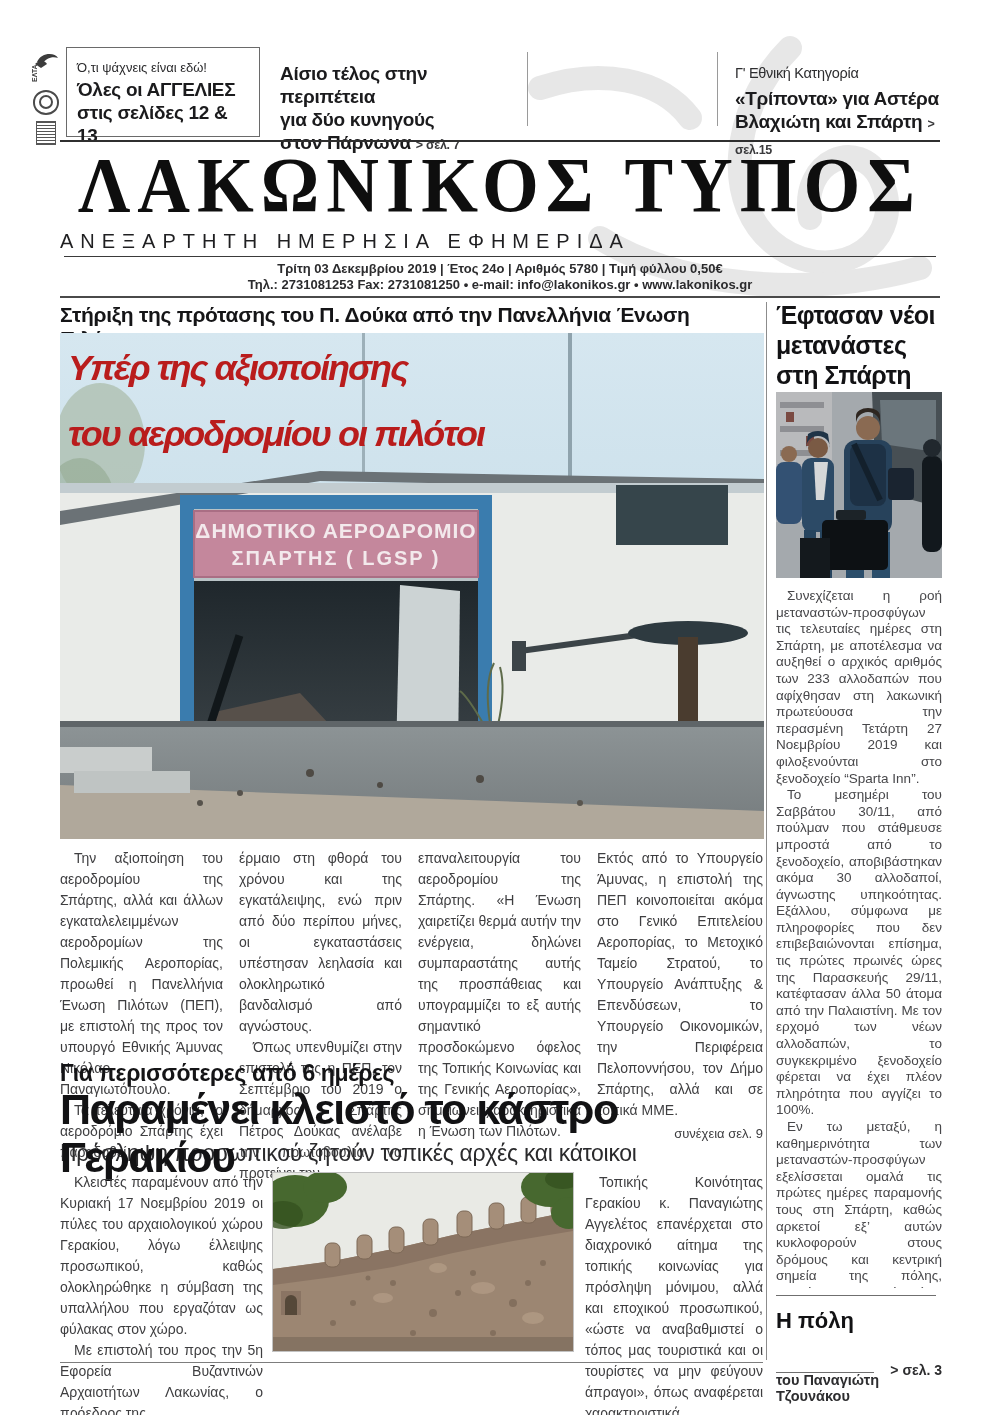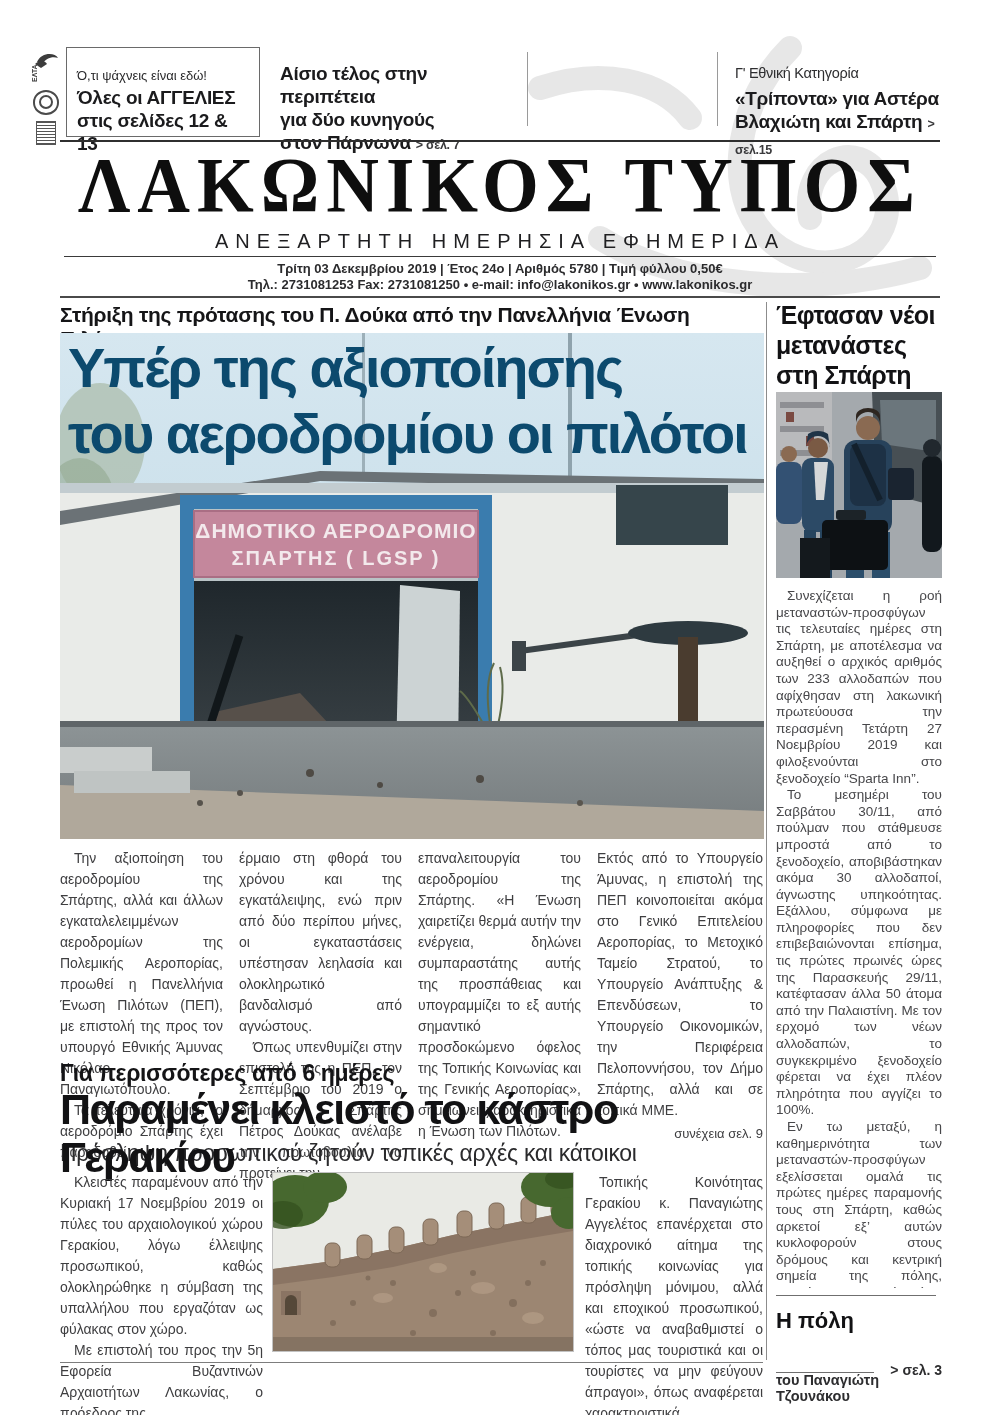--- a/index.html
+++ b/index.html
@@ -10,55 +10,55 @@
   }
   .abs{position:absolute;}
 
   
   .postal{left:30px;top:50px;width:32px;height:95px;display:flex;flex-direction:column;align-items:center;gap:6px;}
   .elta{width:30px;height:34px;position:relative;}
   .elta svg{display:block;}
   .press-circle{width:22px;height:22px;border:2px solid #4a4a4a;border-radius:50%;display:flex;align-items:center;justify-content:center;}
   .press-circle::after{content:"";width:10px;height:10px;border:2px solid #4a4a4a;border-radius:50%;}
   .barcode{width:18px;height:24px;border:1px solid #555;background:repeating-linear-gradient(0deg,#555 0 1px,#fff 1px 3px);}
-  .ads-box{left:66px;top:47px;width:194px;height:90px;border:1px solid #6a6a6a;padding:20px 10px;box-sizing:border-box;}
+  .ads-box{left:66px;top:47px;width:194px;height:90px;border:1px solid #6a6a6a;padding:12px 10px;box-sizing:border-box;}
   .ads-line1{font-size:13px;color:#2a2a2c;margin-bottom:3px;}
   .ads-line2,.ads-line3{font-size:19px;font-weight:bold;letter-spacing:-0.3px;line-height:23px;color:#1b1b1d;}
   .teaser{top:55px;font-size:19px;font-weight:bold;line-height:23px;color:#1b1b1d;letter-spacing:-0.3px;margin-top:7px;}
   .teaser p{margin:0;}
   .teaser .kick{font-weight:normal;font-size:14.5px;color:#2e2e30;margin:0 0 2px 0;}
   .pageref{font-size:12.5px;font-weight:bold;color:#3a3a3c;margin-left:5px;}
   .vsep{width:1px;background:#9a9a9a;}
   #vsep1{left:527px;top:52px;height:74px;}
   #vsep2{left:717px;top:52px;height:74px;}
   .toprule{left:60px;top:140px;width:880px;height:2px;background:#2f2f2f;}
 
   
   .masthead-title{
     left:60px;top:144px;width:880px;text-align:center;
     font-family:"Liberation Serif",serif;font-weight:bold;
     font-size:73px;line-height:76px;letter-spacing:7px;color:#0e0e0e;
     transform:scaleY(1.08);transform-origin:top center;white-space:nowrap;
   }
   .masthead-sub{
-    left:60px;top:230px;width:880px;text-align:center;
+    left:60px;top:230px;width:880px;
     font-size:20px;letter-spacing:7px;color:#1f1f21;font-weight:500;
   }
   .thinrule{left:64px;top:256px;width:872px;height:1px;background:#3a3a3a;}
   .dateline{left:60px;top:261px;width:880px;text-align:center;font-size:13px;font-weight:bold;color:#2b2b2d;}
   .contactline{left:60px;top:277px;width:880px;text-align:center;font-size:13px;font-weight:bold;color:#2b2b2d;}
   .mainrule{left:60px;top:296px;width:880px;height:2px;background:#4a4a4a;}
 
   
   .coldivider{left:766px;top:302px;width:1px;height:1058px;background:#8c8c8c;}
 
   
   .lead-kicker{left:60px;top:303px;width:704px;font-size:21px;font-weight:bold;color:#151517;letter-spacing:-0.3px;}
   .lead-photo{left:60px;top:333px;width:704px;height:506px;overflow:hidden;background:#cfe3ee;}
-  .lead-headline{left:8px;top:2px;width:690px;font-size:56px;line-height:66px;font-weight:bold;letter-spacing:-2px;color:#0c4a6e;}
+  .lead-headline{left:8px;top:2px;width:690px;font-size:36px;line-height:66px;font-weight:bold;letter-spacing:-2px;color:#b91c1c;font-style:italic;}
   .body-col{font-size:14px;line-height:21px;color:#3e3e40;text-align:justify;}
   .body-col p{margin:0;text-indent:14px;}
   .body-col.cont p:first-child{text-indent:0;}
   #lead-col1{left:60px;top:848px;width:163px;height:212px;}
   #lead-col2{left:239px;top:848px;width:163px;height:212px;}
   #lead-col3{left:418px;top:848px;width:163px;height:212px;}
   #lead-col4{left:597px;top:848px;width:166px;height:212px;}
   .cont-ref{font-size:13px;color:#3e3e40;text-align:right;margin-top:2px;}
 
   

